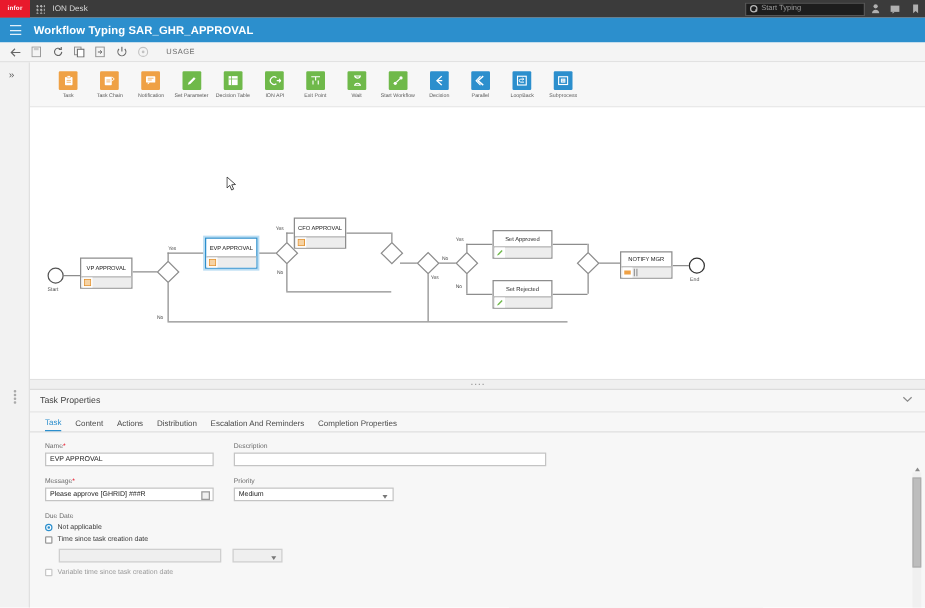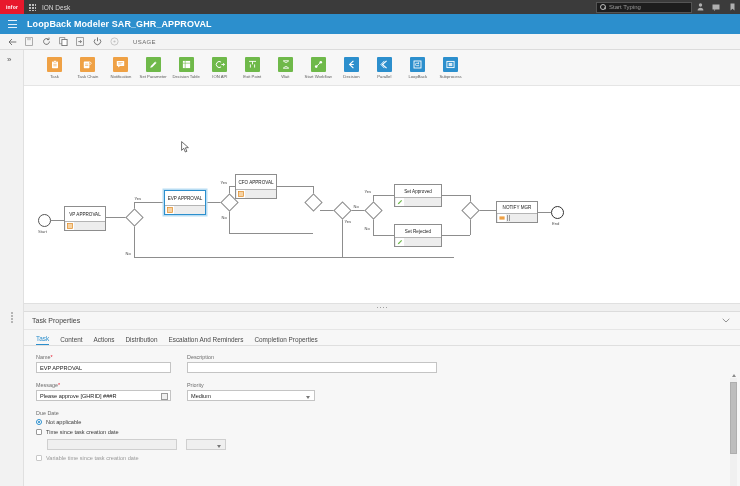--- a/index.html
+++ b/index.html
@@ -238,21 +238,21 @@
     </div>
   </div>
 </div>
 
 <div class="title-bar">
   <div class="hamburger">
       <i></i>
       <i></i>
       <i></i>
     </div>
-  <h1>LoopBack Modeler SAR_GHR_APPROVAL</h1>
+  <h1>Workflow Typing SAR_GHR_APPROVAL</h1>
 </div>
 
 <div class="action-bar">
   <div class="abtn">
     <svg width="9" height="8" viewBox="0 0 9 8">
         <path d="M4 1 L1 4 L4 7" fill="none" stroke="#666" stroke-width="0.9"></path>
         <path d="M1 4 H8.3" stroke="#666" stroke-width="0.9"></path>
       </svg>
   </div>
   <div class="abtn">

